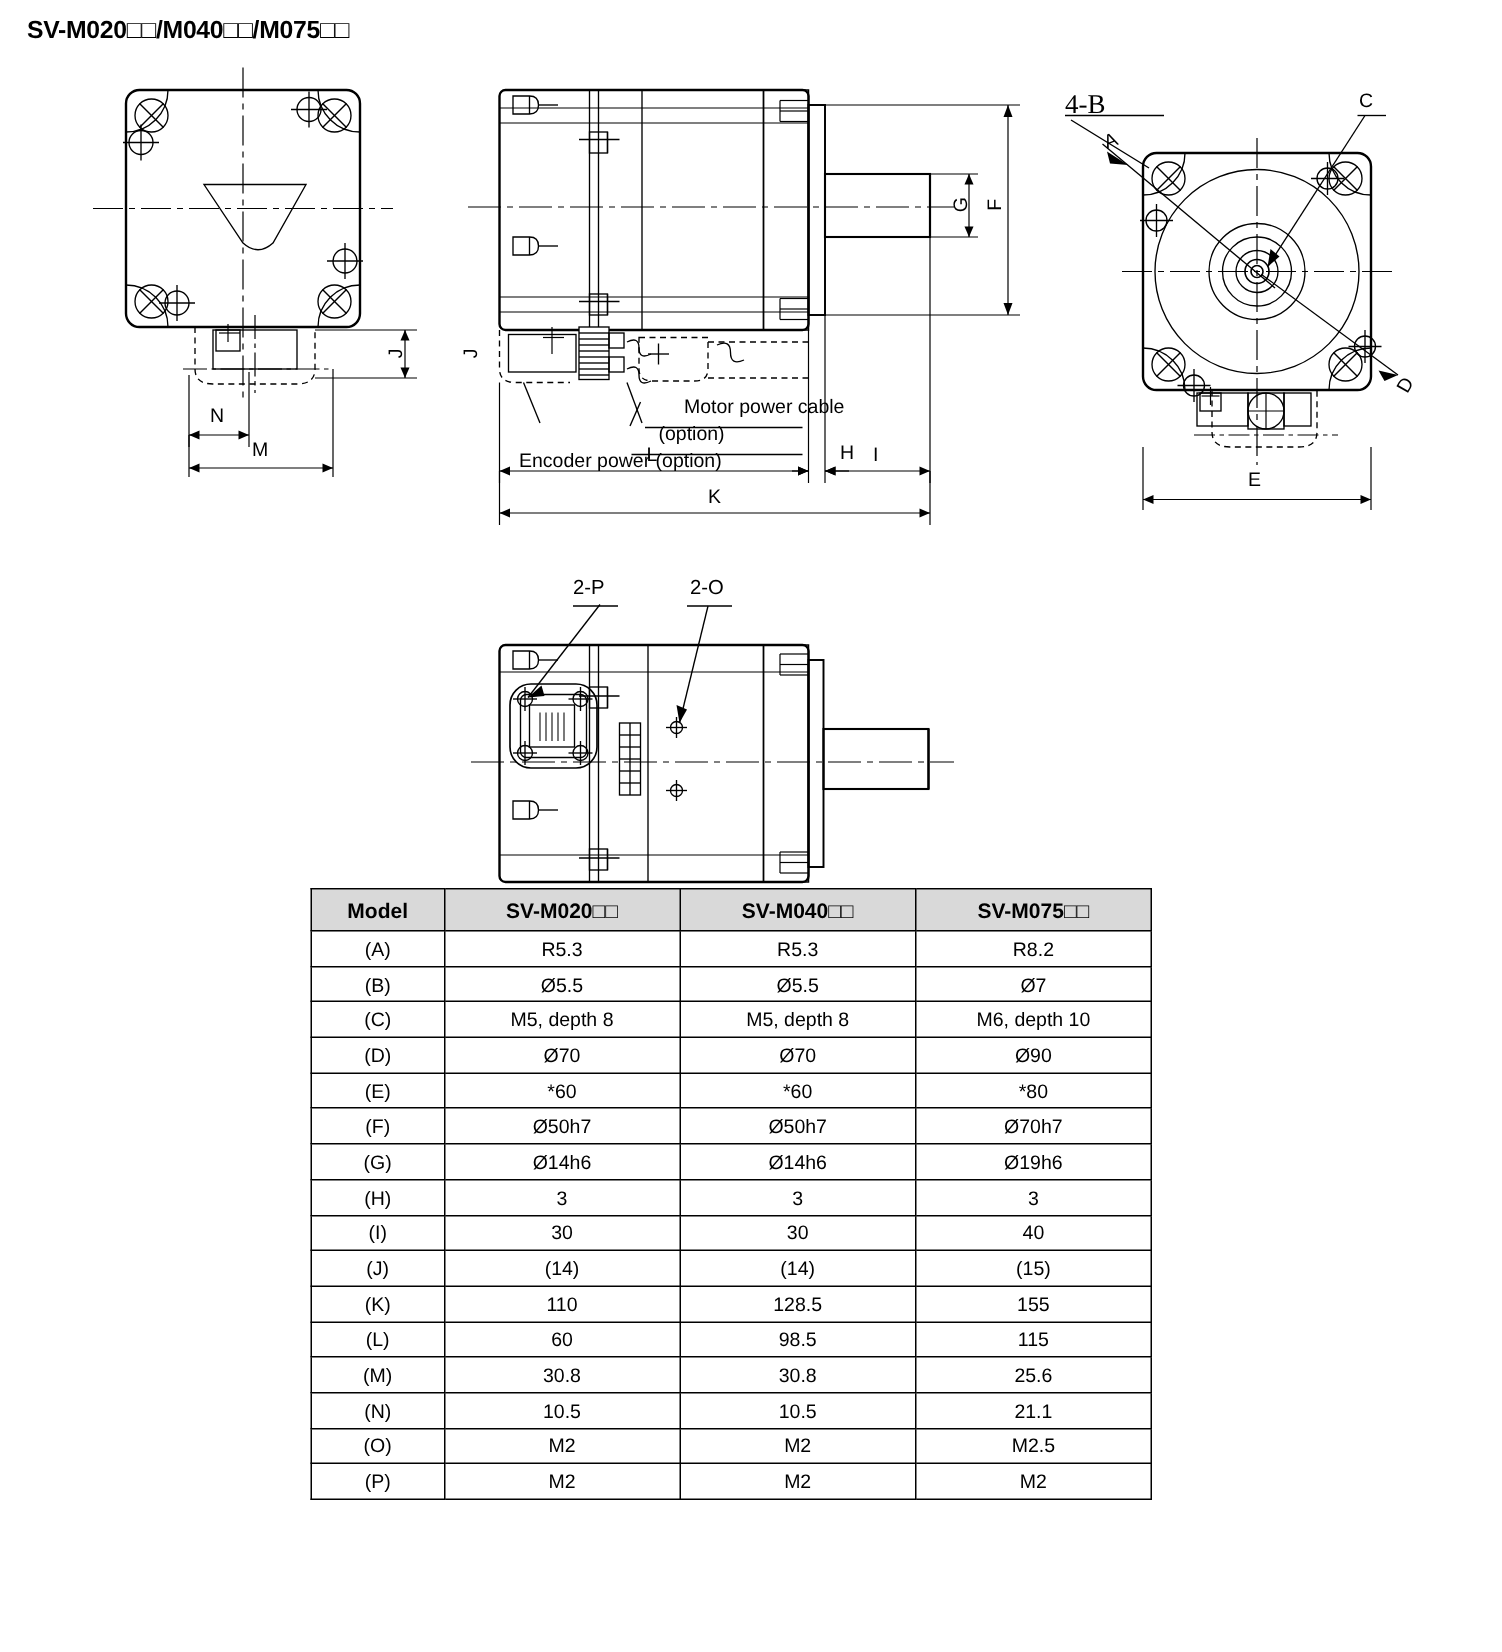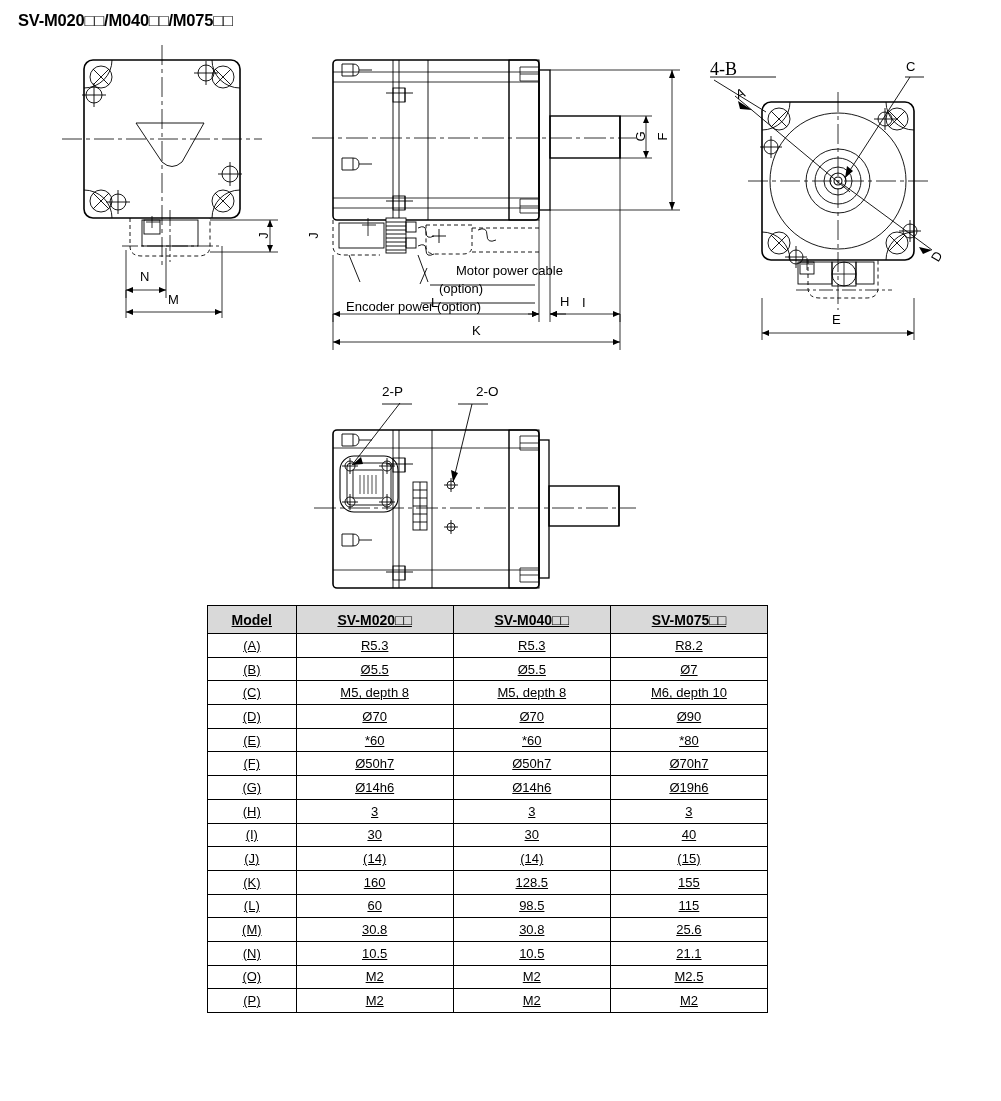--- a/index.html
+++ b/index.html
@@ -24,24 +24,23 @@
   .dim-label{
     position:absolute;font-size:13px;line-height:1;white-space:nowrap;
   }
   .dim-label.rot{transform:rotate(-90deg);transform-origin:center center;}
   .note{
     position:absolute;font-size:13px;line-height:15px;white-space:nowrap;
   }
 
   
   #spec-table{
-    position:absolute;left:207px;top:605px;width:561px;
+    position:absolute;left:207px;top:592px;width:561px;
     border-collapse:collapse;
     font-size:13px;
-    text-decoration:underline;
   }
   #spec-table th,#spec-table td{
     border:1px solid #000;
     text-align:center;
     padding:0;
     height:22.7px;
     vertical-align:middle;
   }
   #spec-table thead th{
     background:#d9d9d9;
@@ -507,21 +506,21 @@
           <line x1="80" y1="13" x2="32" y2="75"></line>
           <path d="M32 75 l9 -8 l2 7 z" fill="#000" stroke="none"></path>
           <line x1="62" y1="14" x2="92" y2="14"></line>
           <line x1="152" y1="14" x2="133" y2="92"></line>
           <path d="M133 92 l-2 -12 l7 3 z" fill="#000" stroke="none"></path>
           <line x1="138" y1="14" x2="168" y2="14"></line>
         </g>
       </g>
     </svg>
     <div class="dim-label" style="left:62px;top:-5px;font-size:13.5px;text-align:right;">2-P</div>
-    <div class="dim-label" style="left:140px;top:-5px;font-size:13.5px;margin-left:16px;">2-O</div>
+    <div class="dim-label" style="left:140px;top:-5px;font-size:13.5px;">2-O</div>
   </div>
 
   <table id="spec-table">
     <thead>
       <tr>
         <th class="c-model">Model</th>
         <th class="c-m">SV-M020□□</th>
         <th class="c-m">SV-M040□□</th>
         <th class="c-m">SV-M075□□</th>
       </tr>
@@ -582,21 +581,21 @@
           <td>40</td>
         </tr>
         <tr>
           <td>(J)</td>
           <td>(14)</td>
           <td>(14)</td>
           <td>(15)</td>
         </tr>
         <tr>
           <td>(K)</td>
-          <td>160</td>
+          <td>110</td>
           <td>128.5</td>
           <td>155</td>
         </tr>
         <tr>
           <td>(L)</td>
           <td>60</td>
           <td>98.5</td>
           <td>115</td>
         </tr>
         <tr>

